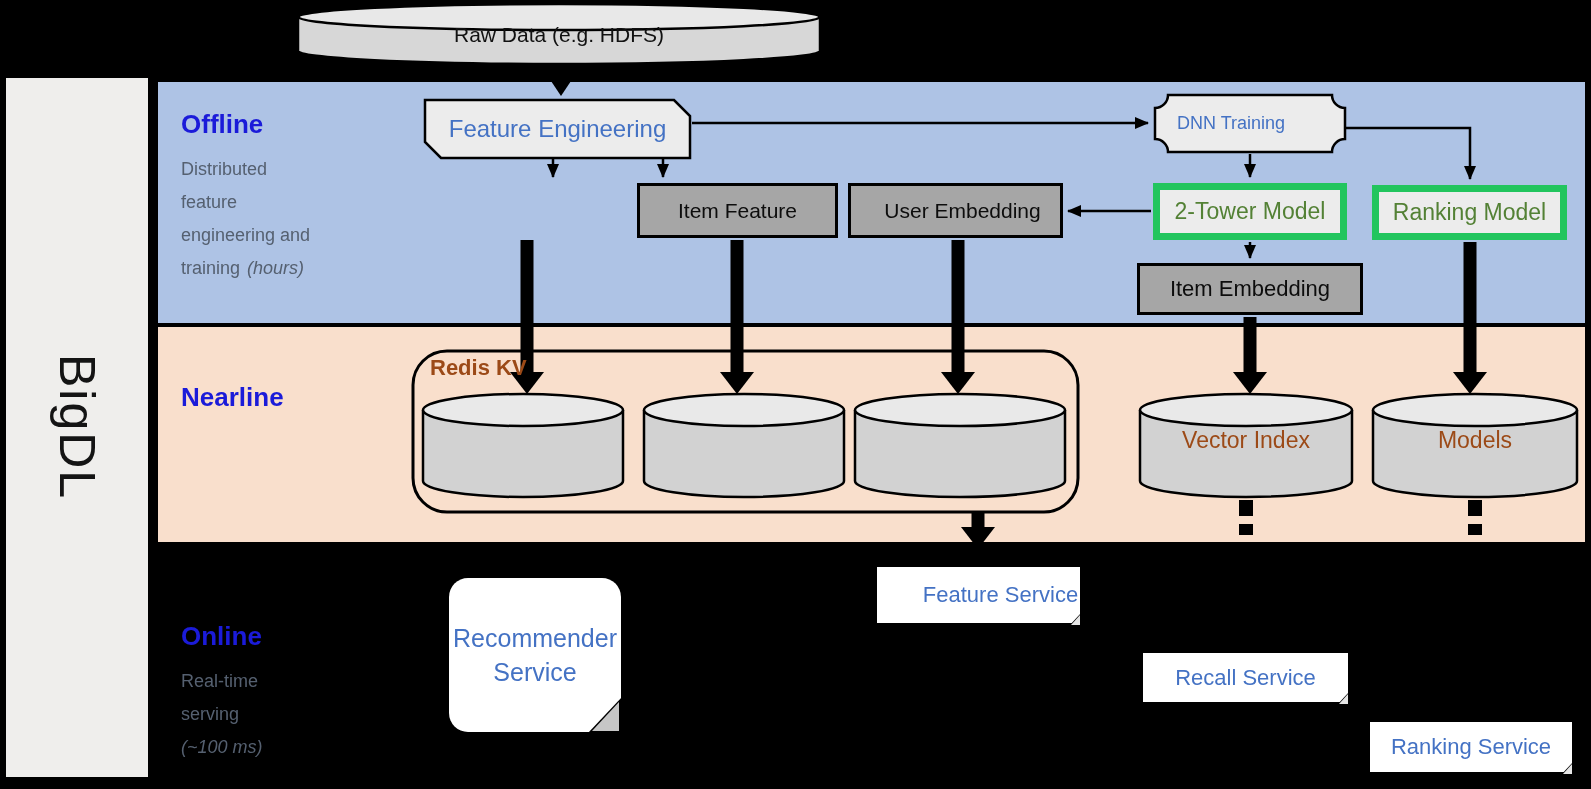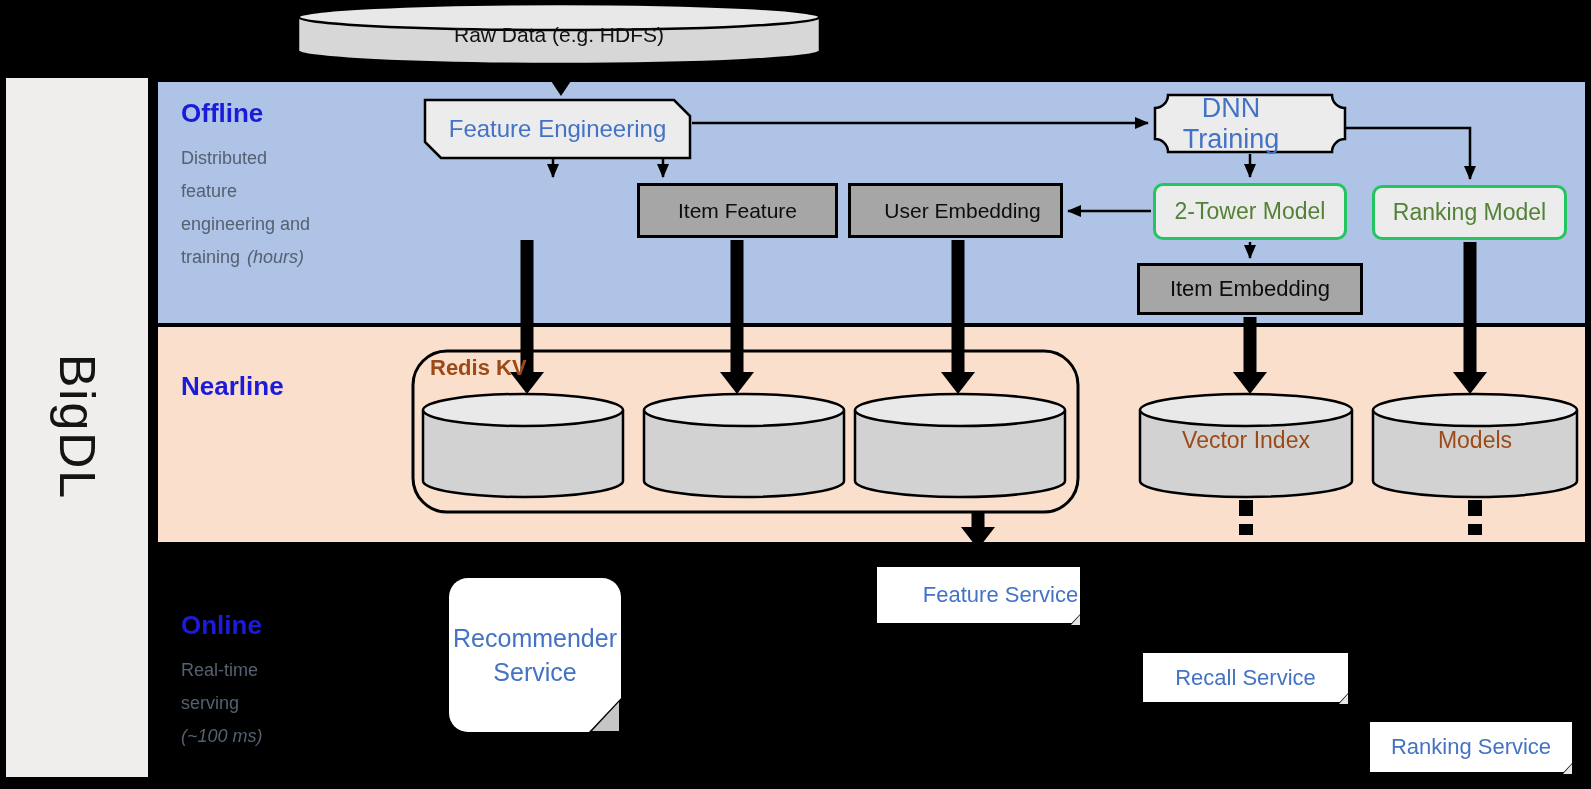--- a/index.html
+++ b/index.html
@@ -9,29 +9,29 @@
   }
   .abs{position:absolute;box-sizing:border-box;}
   .layer{position:absolute;left:0;top:0;z-index:2;}
   .sidebar{left:6px;top:78px;width:142px;height:699px;background:var(--sidebar);z-index:1;
     display:flex;align-items:center;justify-content:center;}
   .bigdl{writing-mode:vertical-rl;font-size:50px;color:#141414;letter-spacing:2px;}
   .band{z-index:1;}
   .band-offline{left:158px;top:82px;width:1427px;height:241px;background:var(--offline-band);}
   .band-nearline{left:158px;top:327px;width:1427px;height:215px;background:var(--nearline-band);}
   .secblock{z-index:3;}
-  .sec-header{font-size:26px;font-weight:600;color:var(--section-header-blue);}
+  .sec-header{font-size:26px;font-weight:600;color:var(--section-header-blue);margin-top:11px;}
   .sec-header.bold{font-weight:700;}
   .desc{margin-top:13px;}
   .desc-line{font-size:18px;line-height:33px;color:var(--desc-gray);}
   .it{font-style:italic;}
   .desc-line span.it{margin-left:7px;}
   .box{z-index:3;display:flex;align-items:center;justify-content:center;text-align:center;}
   .gray-box{background:var(--gray-box-fill);border:3px solid #000;font-size:21px;color:#0d0d0d;}
-  .round-box{background:var(--light-box-fill);border:3px solid #22c55e;border-radius:10px;
+  .round-box{background:var(--light-box-fill);border:7px solid #22c55e;border-radius:0;
     font-size:23px;color:var(--box-green-text);}
   .shape-label{font-size:24px;color:var(--box-blue-text);}
   .store-label{font-size:23px;color:var(--store-brown-text);z-index:3;text-align:center;}
   .redis-label{font-size:22px;font-weight:600;color:var(--store-brown-text);z-index:3;}
   .raw-label{font-size:21px;color:#111;z-index:3;display:flex;align-items:center;justify-content:center;}
   .svc{background:#fff;font-size:22px;color:var(--box-blue-text);z-index:3;}
   .doc{background:#fff;z-index:3;flex-direction:column;font-size:25px;line-height:34px;color:var(--box-blue-text);}
   .fold-outer{position:absolute;right:-1px;bottom:-1px;width:34px;height:36px;background:#000;
     clip-path:polygon(100% 0,0 100%,100% 100%);}
   .fold-inner{position:absolute;right:2px;bottom:1px;width:27px;height:29px;background:#c6c6c6;
@@ -155,21 +155,21 @@
   <div class="abs secblock" style="left:181px;top:610px;">
     <div class="sec-header bold">Online</div>
     <div class="desc">
       <div class="desc-line">Real-time</div>
       <div class="desc-line">serving</div>
       <div class="desc-line it">(~100 ms)</div>
     </div>
   </div>
 
   <div class="abs box shape-label" style="left:425px;top:100px;width:265px;height:58px;">Feature Engineering</div>
-  <div class="abs box shape-label" style="left:1155px;top:95px;width:152px;height:57px;font-size:27px;">DNN Training</div>
+  <div class="abs box shape-label" style="left:1155px;top:95px;width:152px;height:57px;font-size:18px;">DNN Training</div>
 
   <div class="abs box gray-box" style="left:637px;top:183px;width:201px;height:55px;">Item Feature</div>
   <div class="abs box gray-box" style="left:848px;top:183px;width:215px;height:55px;padding-left:14px;">User Embedding</div>
   <div class="abs box gray-box" style="left:1137px;top:263px;width:226px;height:52px;font-size:22px;">Item Embedding</div>
 
   <div class="abs box round-box" style="left:1153px;top:183px;width:194px;height:57px;">2-Tower Model</div>
   <div class="abs box round-box" style="left:1372px;top:185px;width:195px;height:55px;">Ranking Model</div>
 
   <div class="abs redis-label" style="left:430px;top:355px;">Redis KV</div>
   <div class="abs store-label" style="left:1146px;top:427px;width:200px;">Vector Index</div>

